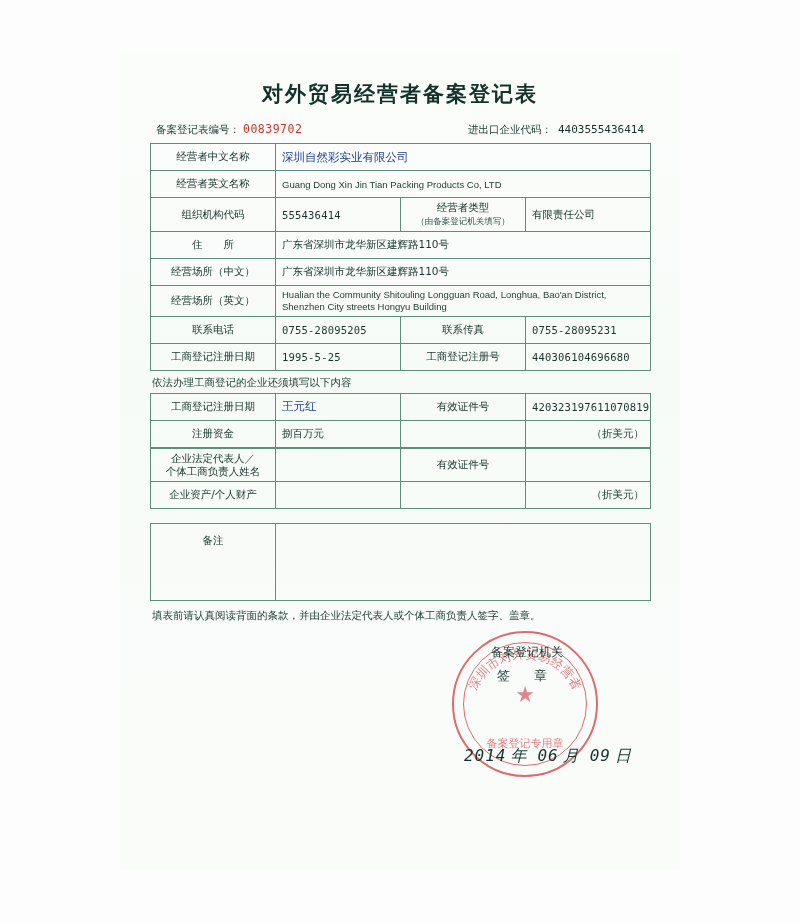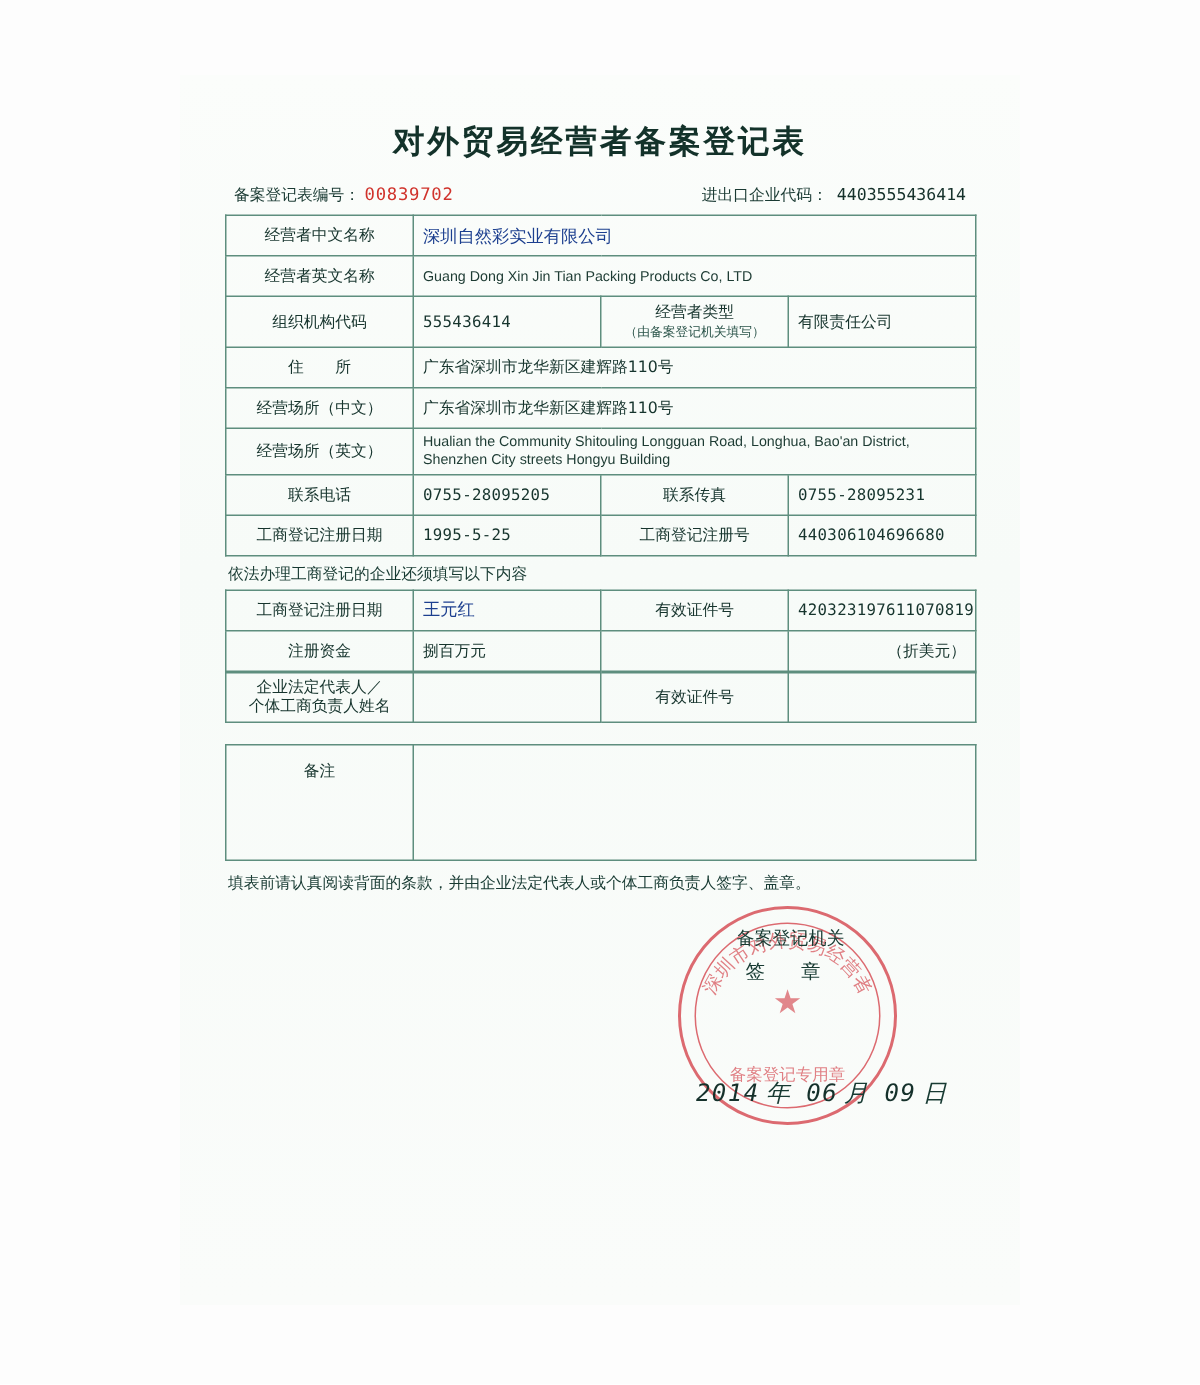--- a/index.html
+++ b/index.html
@@ -348,20 +348,26 @@
         <col style="width:125px">
         <col style="width:125px">
         <col style="width:125px">
       </colgroup>
       <tbody>
         <tr class="tall">
           <td class="lbl twoline">企业法定代表人／<br>个体工商负责人姓名</td>
           <td class="val"></td>
           <td class="lbl">有效证件号</td>
           <td class="val"></td>
+        </tr>
+        <tr>
+          <td class="lbl">企业资产/个人财产</td>
+          <td class="val"></td>
+          <td class="val"></td>
+          <td class="right-note">（折美元）</td>
         </tr>
       </tbody>
     </table>
 
     <table class="remark-table">
       <colgroup>
         <col style="width:125px">
         <col style="width:375px">
       </colgroup>
       <tbody>

